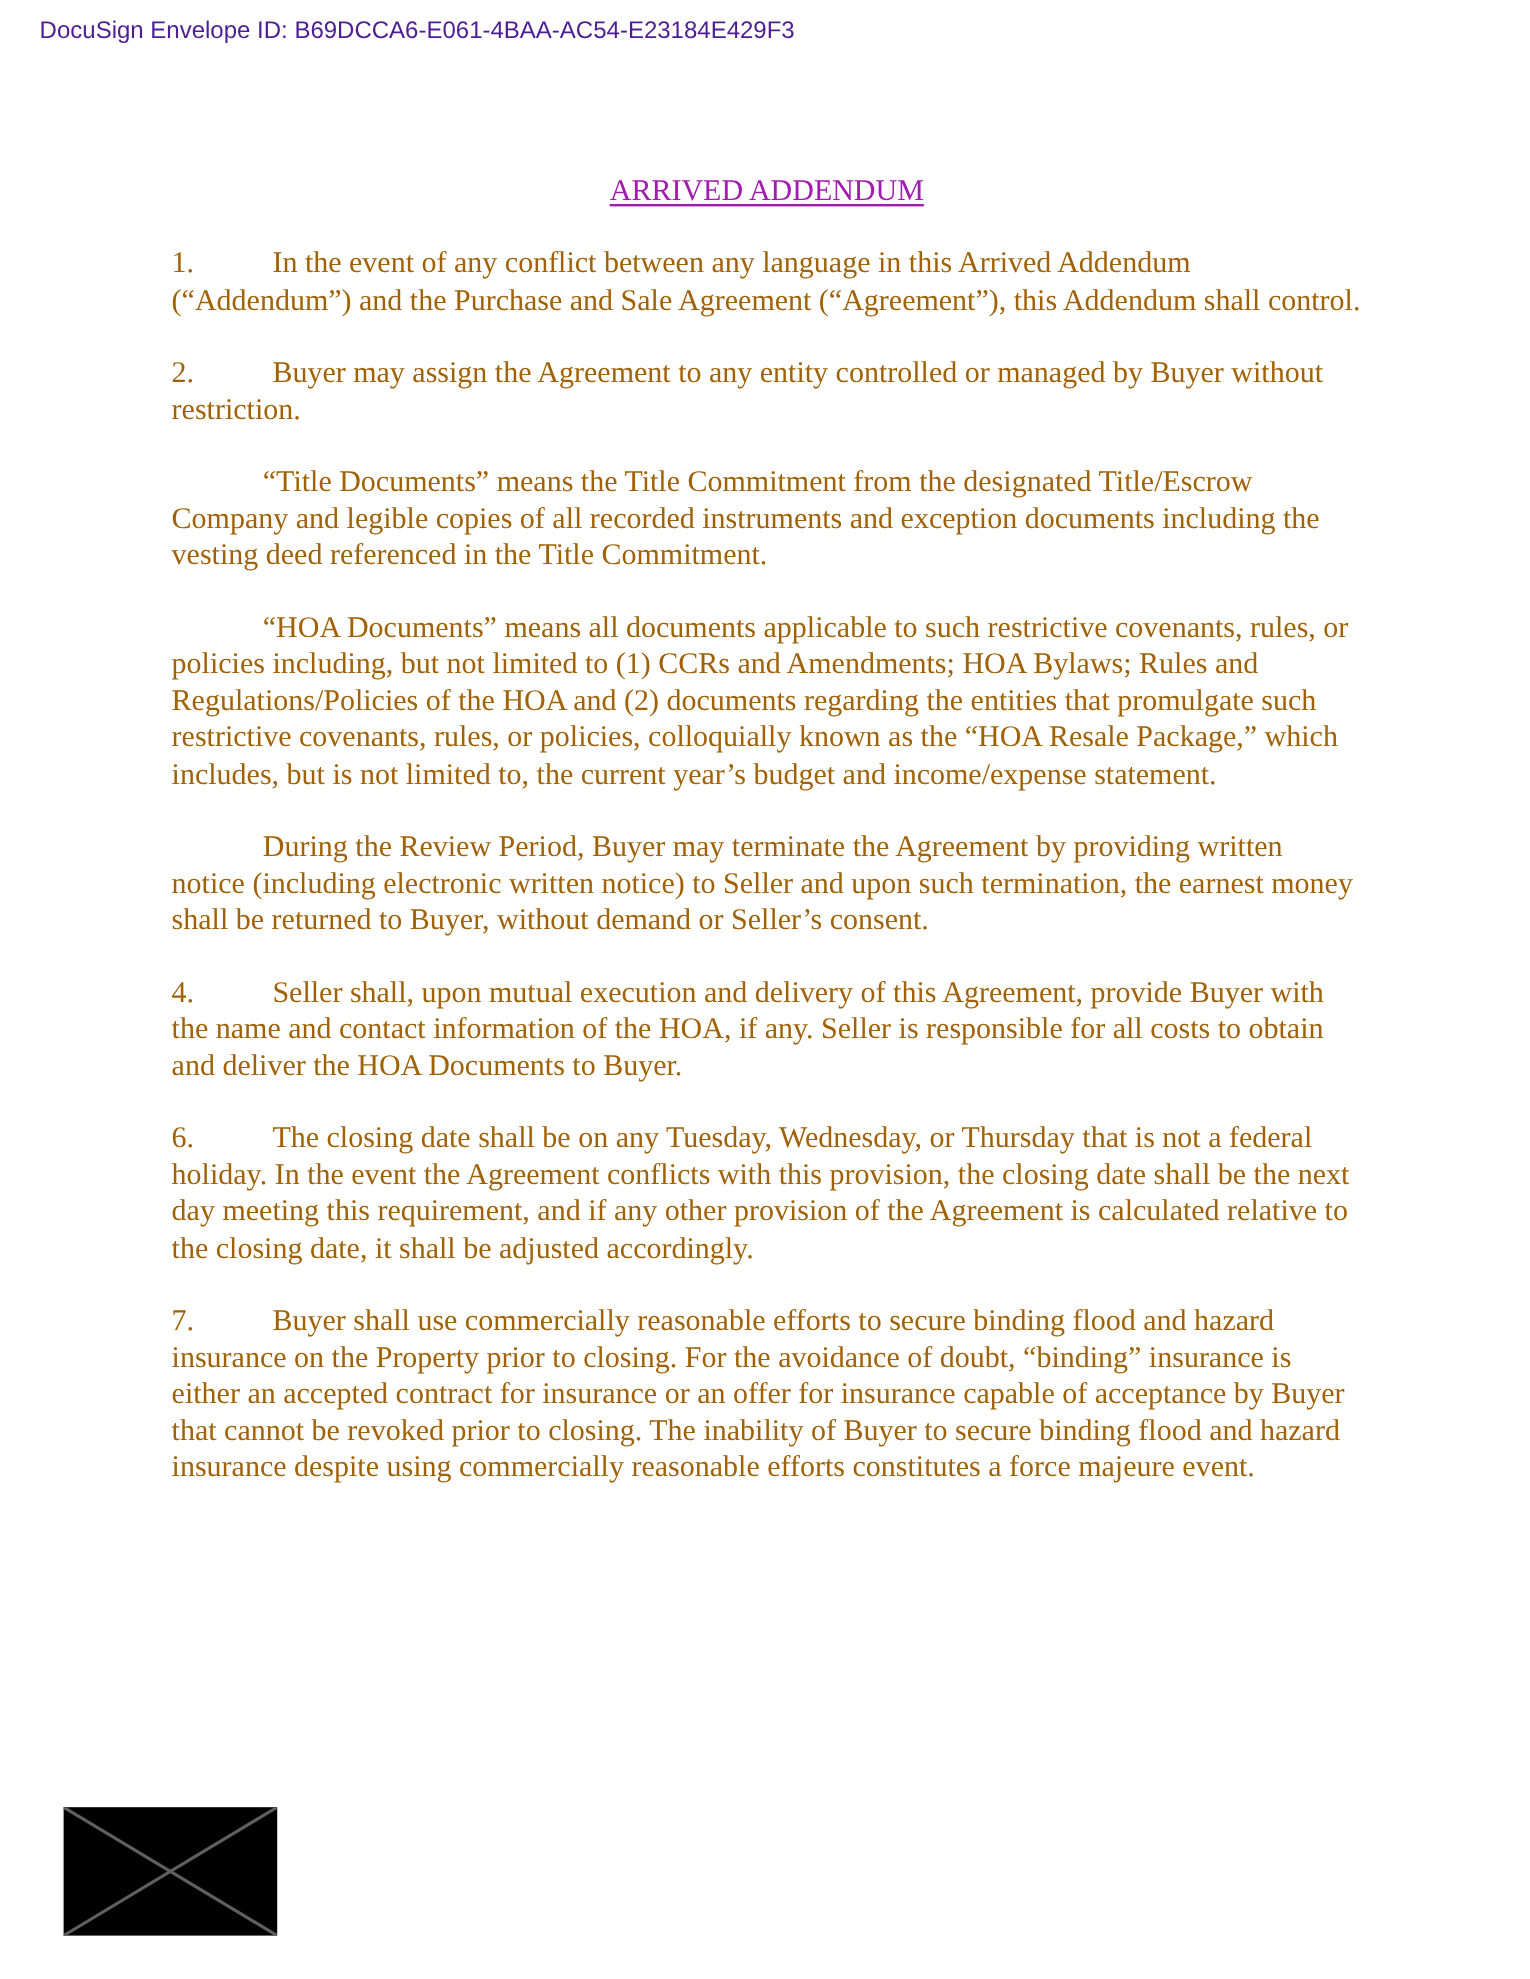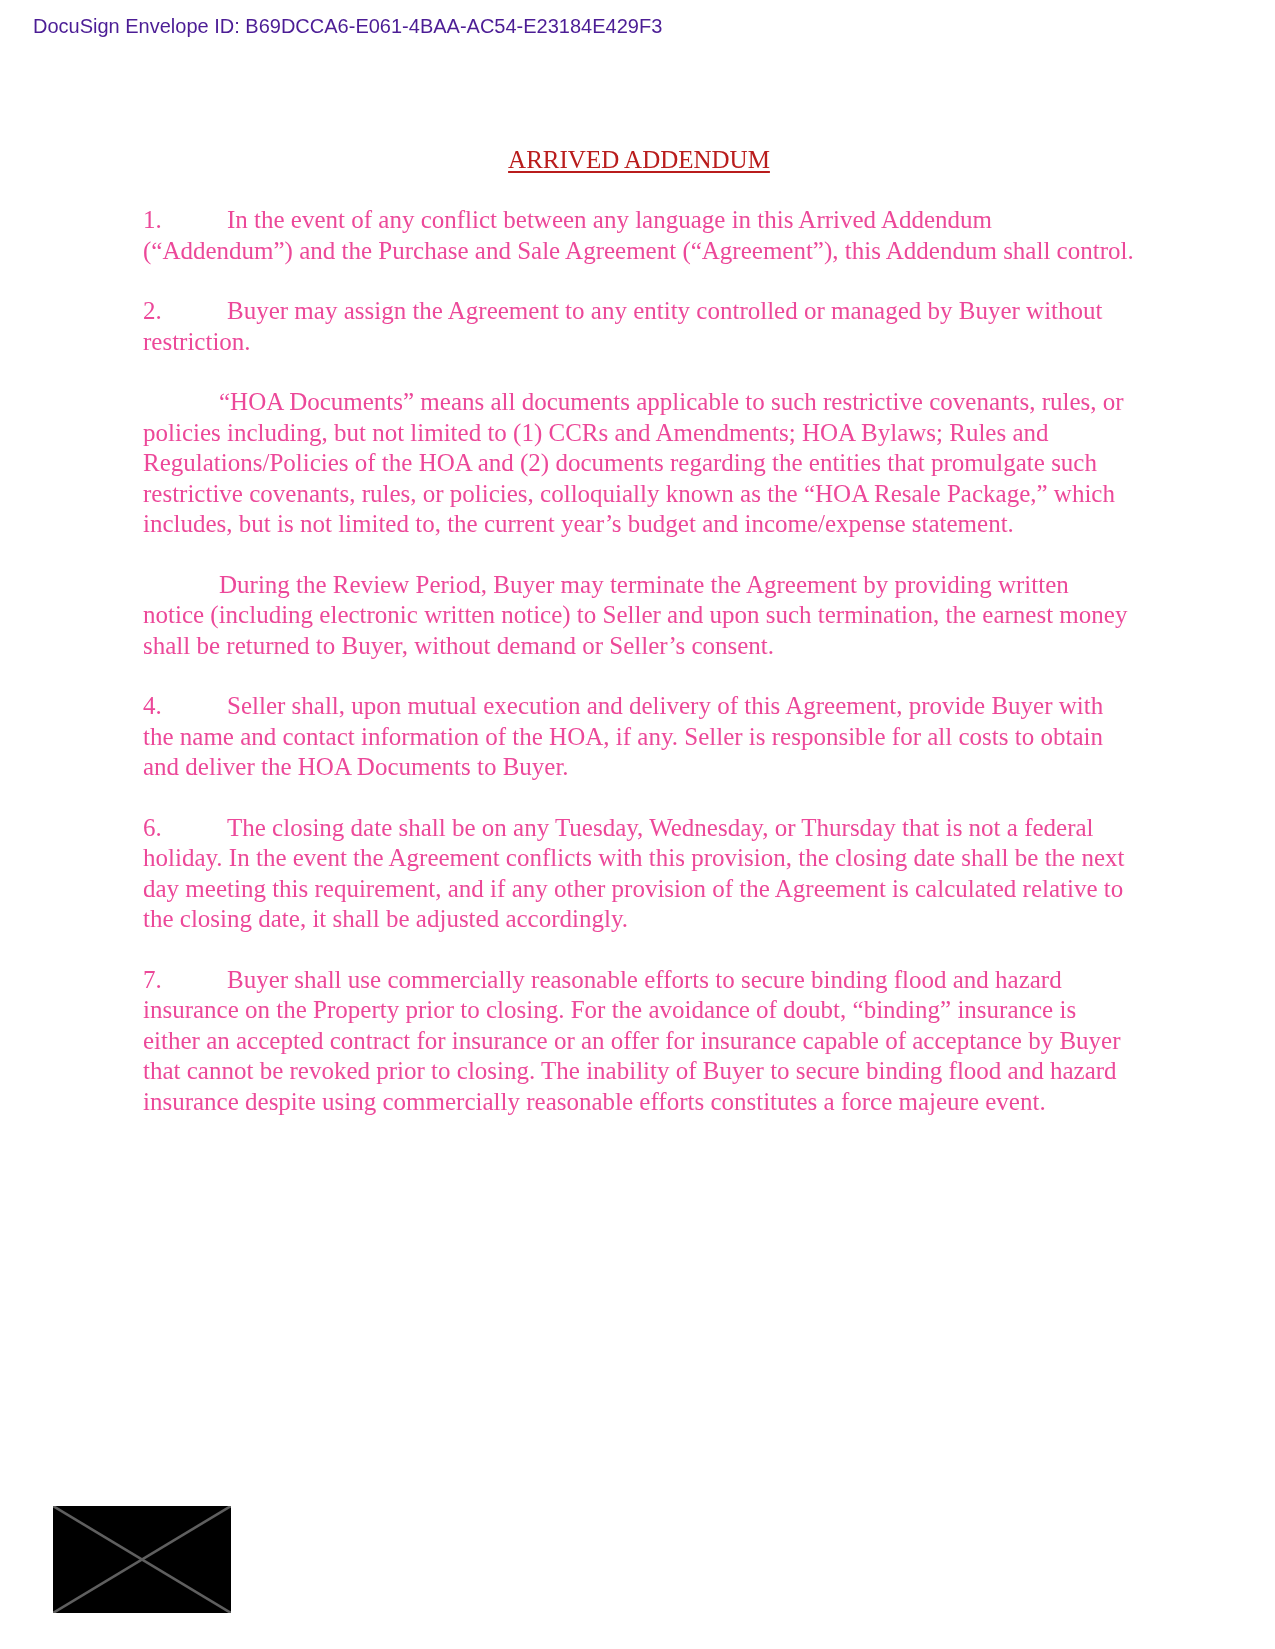--- a/index.html
+++ b/index.html
@@ -25,30 +25,30 @@
     position: absolute;
     left: 143px;
     top: 144px;
     width: 992px;
   }
   .doc-title {
     text-align: center;
     font-size: 25px;
     line-height: 31px;
     font-weight: normal;
-    color: #b91c1c;
+    color: #a21caf;
     text-decoration: underline;
     text-decoration-thickness: 2px;
     text-underline-offset: 3px;
     margin-bottom: 23px;
   }
   .para {
     font-size: 25px;
     line-height: 30.5px;
-    color: #ec4899;
+    color: #a16207;
     margin-bottom: 30px;
     text-align: left;
     margin-top: 30px;
   }
   .para.indent { text-indent: 76px; }
   .pnum {
     display: inline-block;
     width: 84px;
     text-indent: 0;
   }
@@ -65,20 +65,21 @@
 </head>
 <body>
 
 <div class="envelope-header">DocuSign Envelope ID: B69DCCA6-E061-4BAA-AC54-E23184E429F3</div>
 
 <div class="doc-page">
   <div class="doc-title">ARRIVED ADDENDUM</div>
   <div id="doc-body">
       <p class="para"><span class="pnum">1.</span><span>In the event of any conflict between any language in this Arrived Addendum (“Addendum”) and the Purchase and Sale Agreement (“Agreement”), this Addendum shall control.</span></p>
       <p class="para"><span class="pnum">2.</span><span>Buyer may assign the Agreement to any entity controlled or managed by Buyer without restriction.</span></p>
+      <p class="para indent"><span>“Title Documents” means the Title Commitment from the designated Title/Escrow Company and legible copies of all recorded instruments and exception documents including the vesting deed referenced in the Title Commitment.</span></p>
       <p class="para indent"><span>“HOA Documents” means all documents applicable to such restrictive covenants, rules, or policies including, but not limited to (1) CCRs and Amendments; HOA Bylaws; Rules and Regulations/Policies of the HOA and (2) documents regarding the entities that promulgate such restrictive covenants, rules, or policies, colloquially known as the “HOA Resale Package,” which includes, but is not limited to, the current year’s budget and income/expense statement.</span></p>
       <p class="para indent"><span>During the Review Period, Buyer may terminate the Agreement by providing written notice (including electronic written notice) to Seller and upon such termination, the earnest money shall be returned to Buyer, without demand or Seller’s consent.</span></p>
       <p class="para"><span class="pnum">4.</span><span>Seller shall, upon mutual execution and delivery of this Agreement, provide Buyer with the name and contact information of the HOA, if any. Seller is responsible for all costs to obtain and deliver the HOA Documents to Buyer.</span></p>
       <p class="para"><span class="pnum">6.</span><span>The closing date shall be on any Tuesday, Wednesday, or Thursday that is not a federal holiday. In the event the Agreement conflicts with this provision, the closing date shall be the next day meeting this requirement, and if any other provision of the Agreement is calculated relative to the closing date, it shall be adjusted accordingly.</span></p>
       <p class="para"><span class="pnum">7.</span><span>Buyer shall use commercially reasonable efforts to secure binding flood and hazard insurance on the Property prior to closing. For the avoidance of doubt, “binding” insurance is either an accepted contract for insurance or an offer for insurance capable of acceptance by Buyer that cannot be revoked prior to closing. The inability of Buyer to secure binding flood and hazard insurance despite using commercially reasonable efforts constitutes a force majeure event.</span></p>
     </div>
 </div>
 
 <div class="image-placeholder">
   <svg viewBox="0 0 178 107" preserveAspectRatio="none">

